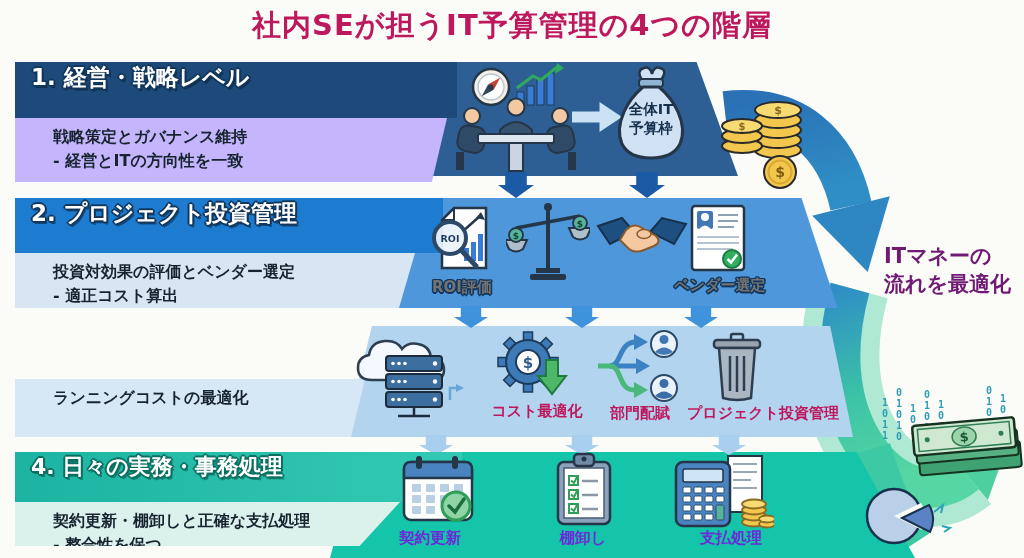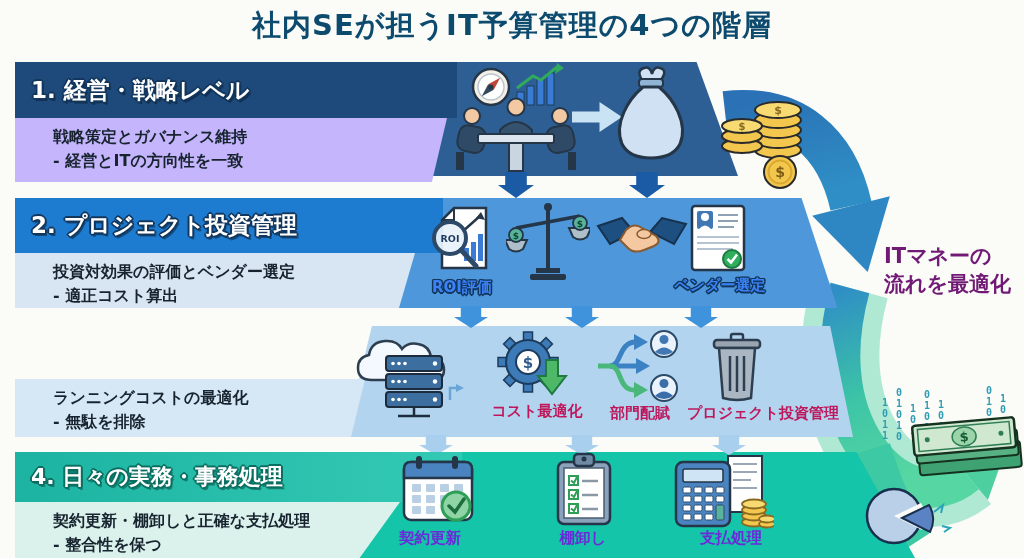--- a/index.html
+++ b/index.html
@@ -4,42 +4,42 @@
 <style>
   html,body{margin:0;padding:0;background:#ffffff;}
   .stage{
     position:relative;width:1024px;height:558px;overflow:hidden;
     background:#fbfbf8;
     font-family:"DejaVu Sans","Liberation Sans",sans-serif;
   }
   .abs{position:absolute;}
   .title{
     position:absolute;left:0;top:6px;width:1024px;text-align:center;
-    font-size:29px;font-weight:900;color:#0c4a6e;letter-spacing:1px;z-index:7;
+    font-size:29px;font-weight:900;color:#be185d;letter-spacing:1px;z-index:7;
   }
   
   .zone{position:absolute;z-index:2;}
-  .hdr{position:absolute;z-index:3;display:flex;align-items:center;padding-left:16px;box-sizing:border-box;}
+  .hdr{position:absolute;z-index:3;display:flex;padding-left:16px;box-sizing:border-box;}
   .hdr span{
     font-size:23px;font-weight:800;color:#ffffff;
     text-shadow:-2px 0 0 #12365c,2px 0 0 #12365c,0 -2px 0 #12365c,0 2px 0 #12365c,
       -1px -1px 0 #12365c,1px 1px 0 #12365c,1px -1px 0 #12365c,-1px 1px 0 #12365c,2px 3px 0 rgba(10,30,50,.55);
   }
   .hdr.teal span{
     text-shadow:-2px 0 0 #0a6e60,2px 0 0 #0a6e60,0 -2px 0 #0a6e60,0 2px 0 #0a6e60,
       -1px -1px 0 #0a6e60,1px 1px 0 #0a6e60,1px -1px 0 #0a6e60,-1px 1px 0 #0a6e60,2px 3px 0 rgba(6,70,60,.5);
   }
   .bodybox{position:absolute;z-index:3;box-sizing:border-box;padding:7px 8px 0 38px;
     font-size:16px;font-weight:700;color:#17242f;line-height:1.5;}
   .darr{position:absolute;z-index:3;clip-path:polygon(20% 0,80% 0,80% 50%,100% 50%,50% 100%,0 50%,20% 50%);}
   .rarrow{position:absolute;z-index:4;background:#c9e2f4;
     clip-path:polygon(0 32%,55% 32%,55% 0,100% 50%,55% 100%,55% 68%,0 68%);}
   .icon{position:absolute;z-index:4;}
   .zl{position:absolute;z-index:4;text-align:center;font-weight:800;}
-  .zl.white{color:#3b82f6;font-size:15px;
+  .zl.white{color:#737373;font-size:15px;
     text-shadow:-1.5px 0 0 #12365c,1.5px 0 0 #12365c,0 -1.5px 0 #12365c,0 1.5px 0 #12365c,
      -1px -1px 0 #12365c,1px 1px 0 #12365c,1px -1px 0 #12365c,-1px 1px 0 #12365c;}
   .zl.dark{color:#be185d;font-size:15px;}
   .zl.dark4{color:#6d28d9;font-size:15.5px;}
   .bagtext{position:absolute;z-index:5;text-align:center;font-weight:800;font-size:14.5px;
     color:#16304e;line-height:1.32;}
   .flownote{position:absolute;z-index:6;font-size:21px;font-weight:800;color:#701a75;line-height:1.35;}
 </style>
 </head>
 <body>
@@ -109,20 +109,24 @@
     <rect x="118" y="58" width="8" height="18" fill="#243648"></rect>
   </svg>
 
   <div class="rarrow" style="left:572px;top:102px;width:50px;height:30px;"></div>
 
   <svg class="icon" style="left:612px;top:64px;" width="78" height="104" viewBox="0 0 78 104">
     <path d="M30 16 q-6 -10 2 -12 q6 -2 8 6 q2 -8 8 -6 q8 2 1 12 z" fill="#cfe1f2" stroke="#243648" stroke-width="2.5"></path>
     <rect x="27" y="15" width="24" height="8" rx="3" fill="#8fb4d4" stroke="#243648" stroke-width="2"></rect>
     <path d="M31 23 Q18 34 12 48 Q4 66 10 80 Q17 94 39 94 Q61 94 68 80 Q74 66 66 48 Q60 34 47 23 Z" fill="#cfe1f2" stroke="#243648" stroke-width="3"></path>
   </svg>
+  <div class="bagtext" style="left:612px;top:100px;width:78px;">
+    <div>全体IT</div>
+    <div>予算枠</div>
+  </div>
 
   <svg class="abs" style="left:716px;top:84px;z-index:5;" width="94" height="108" viewBox="0 0 94 108">
     <g stroke="#2a2a2a" stroke-width="2">
       <ellipse cx="62" cy="66" rx="23" ry="8" fill="#f3c64e"></ellipse>
         <ellipse cx="62" cy="56" rx="23" ry="8" fill="#f3c64e"></ellipse>
       <ellipse cx="62" cy="46" rx="23" ry="8" fill="#f3c64e"></ellipse>
         <ellipse cx="62" cy="36" rx="23" ry="8" fill="#f3c64e"></ellipse>
       <ellipse cx="62" cy="26" rx="23" ry="8" fill="#f8da72"></ellipse>
       <ellipse cx="26" cy="62" rx="20" ry="7" fill="#f3c64e"></ellipse>
         <ellipse cx="26" cy="52" rx="20" ry="7" fill="#f3c64e"></ellipse>
@@ -201,21 +205,20 @@
   <div class="zl white" style="left:407px;top:278px;width:110px;">ROI評価</div>
   <div class="zl white" style="left:655px;top:276px;width:130px;">ベンダー選定</div>
 
   <div class="darr" style="left:454px;top:306px;width:34px;height:22px;background:#3f93dd;"></div>
   <div class="darr" style="left:565px;top:306px;width:34px;height:22px;background:#3f93dd;"></div>
   <div class="darr" style="left:684px;top:306px;width:34px;height:22px;background:#3f93dd;"></div>
 
   <div class="zone" style="left:345px;top:326px;width:508px;height:111px;background:#b3d4ee;clip-path:polygon(5.3% 0,95.5% 0,100% 100%,0 100%);"></div>
   <div class="bodybox" style="left:15px;top:379px;width:350px;height:58px;background:#d6e8f6;clip-path:polygon(0 0,100% 0,96% 100%,0 100%);">
     <div>ランニングコストの最適化</div>
-    <div>- 無駄を排除</div>
   </div>
 
   <svg class="icon" style="left:352px;top:328px;" width="122" height="98" viewBox="0 0 122 98">
     <path d="M20 52 Q6 52 6 40 Q6 29 17 27 Q19 14 33 13 Q45 12 50 21 Q56 14 66 16 Q78 18 79 30 Q92 30 92 42 Q92 52 80 52 Z" fill="#f3f9ff" stroke="#2c3e50" stroke-width="2.5"></path>
     <g fill="#3c6e9f" stroke="#1d2c3c" stroke-width="2">
       <rect x="34" y="28" width="56" height="15" rx="3"></rect>
       <rect x="34" y="46" width="56" height="15" rx="3"></rect>
       <rect x="34" y="64" width="56" height="15" rx="3"></rect>
     </g>
     <g fill="#ffffff">
@@ -285,21 +288,21 @@
   <div class="zl dark" style="left:683px;top:404px;width:160px;">プロジェクト投資管理</div>
 
   <div class="darr" style="left:419px;top:435px;width:34px;height:20px;background:#a9cfee;"></div>
   <div class="darr" style="left:565px;top:435px;width:34px;height:20px;background:#a9cfee;"></div>
   <div class="darr" style="left:712px;top:435px;width:34px;height:20px;background:#a9cfee;"></div>
 
   <div class="zone" style="left:330px;top:452px;width:585px;height:106px;background:#15c5a9;clip-path:polygon(4.8% 0,90% 0,100% 100%,0 100%);"></div>
   <div class="hdr teal" style="left:15px;top:452px;width:447px;height:50px;background:linear-gradient(90deg,#1db3a2,#33cab5);">
     <span style="font-size:22px;">4. 日々の実務・事務処理</span>
   </div>
-  <div class="bodybox" style="left:15px;top:502px;width:385px;height:56px;background:#dbf2ec;clip-path:polygon(0 0,100% 0,89.5% 100%,0 100%);">
+  <div class="bodybox" style="left:15px;top:502px;width:385px;height:44px;background:#dbf2ec;clip-path:polygon(0 0,100% 0,89.5% 100%,0 100%);">
     <div>契約更新・棚卸しと正確な支払処理</div>
     <div>- 整合性を保つ</div>
   </div>
 
   <svg class="icon" style="left:400px;top:454px;" width="78" height="76" viewBox="0 0 78 76">
     <rect x="4" y="8" width="68" height="58" rx="7" fill="#ffffff" stroke="#243648" stroke-width="2.5"></rect>
     <path d="M11 8 h54 q7 0 7 7 v9 H4 v-9 q0 -7 7 -7 z" fill="#4a84c0" stroke="#243648" stroke-width="2.5"></path>
     <rect x="16" y="2" width="6" height="13" rx="3" fill="#243648"></rect>
     <rect x="52" y="2" width="6" height="13" rx="3" fill="#243648"></rect>
     <g fill="#b9cfe3">

